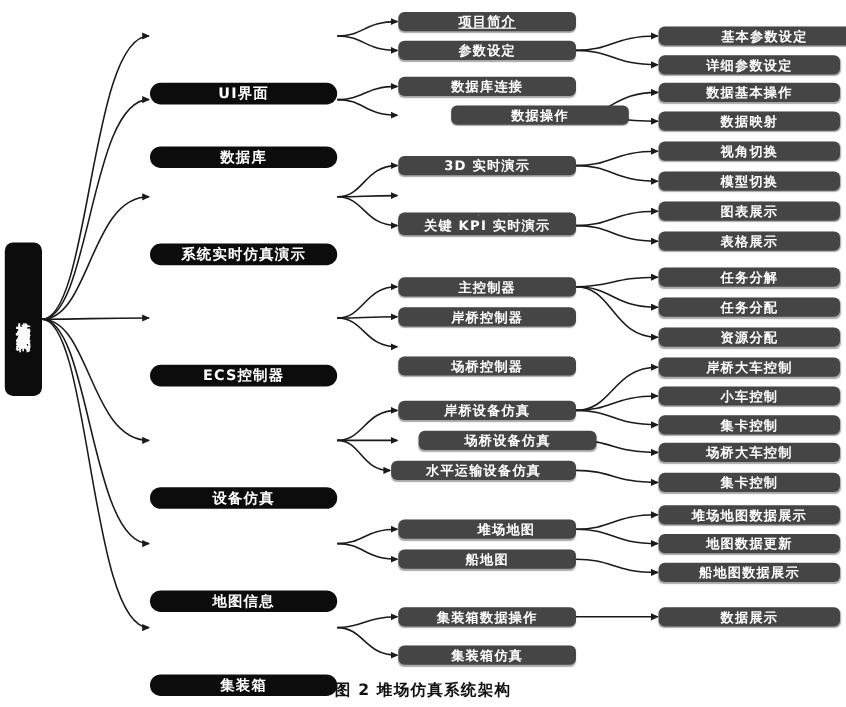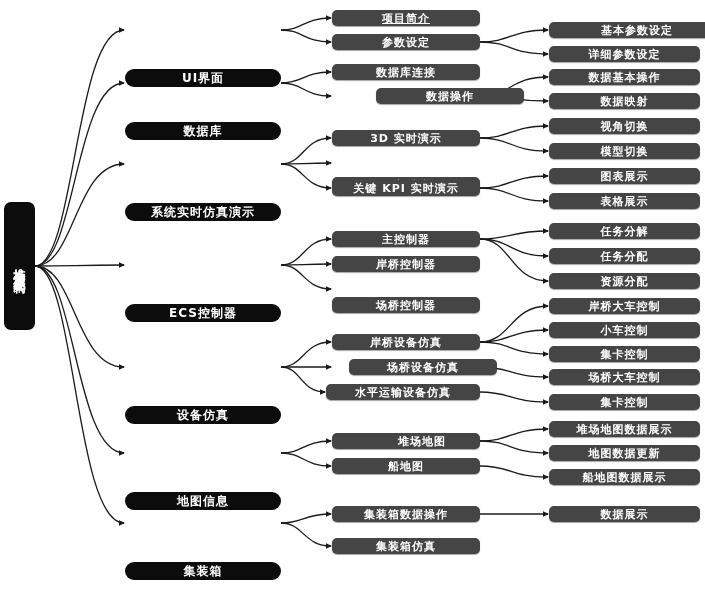--- a/index.html
+++ b/index.html
@@ -170,13 +170,14 @@
       <div class="node level3" style="left: 549px; top: 298px; width: 151px; height: 16px;">岸桥大车控制</div>
       <div class="node level3" style="left: 549px; top: 322px; width: 151px; height: 16px;">小车控制</div>
       <div class="node level3" style="left: 549px; top: 346px; width: 151px; height: 16px;">集卡控制</div>
       <div class="node level3" style="left: 549px; top: 369px; width: 151px; height: 16px;">场桥大车控制</div>
       <div class="node level3" style="left: 549px; top: 394px; width: 151px; height: 16px;">集卡控制</div>
       <div class="node level3" style="left: 549px; top: 421px; width: 151px; height: 16px;">堆场地图数据展示</div>
       <div class="node level3" style="left: 549px; top: 445px; width: 151px; height: 16px;">地图数据更新</div>
       <div class="node level3" style="left: 549px; top: 469px; width: 151px; height: 16px;">船地图数据展示</div>
       <div class="node level3" style="left: 549px; top: 506px; width: 151px; height: 16px;">数据展示</div>
     </div>
+  <div id="caption">图 2  堆场仿真系统架构</div>
 </div>
 
 </body></html>

